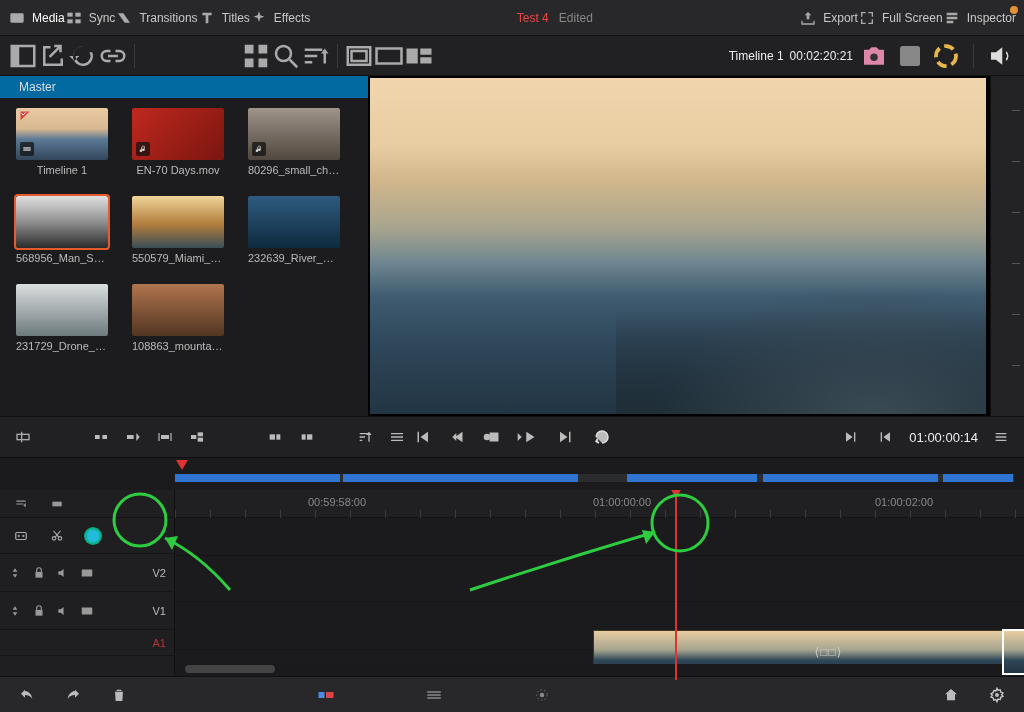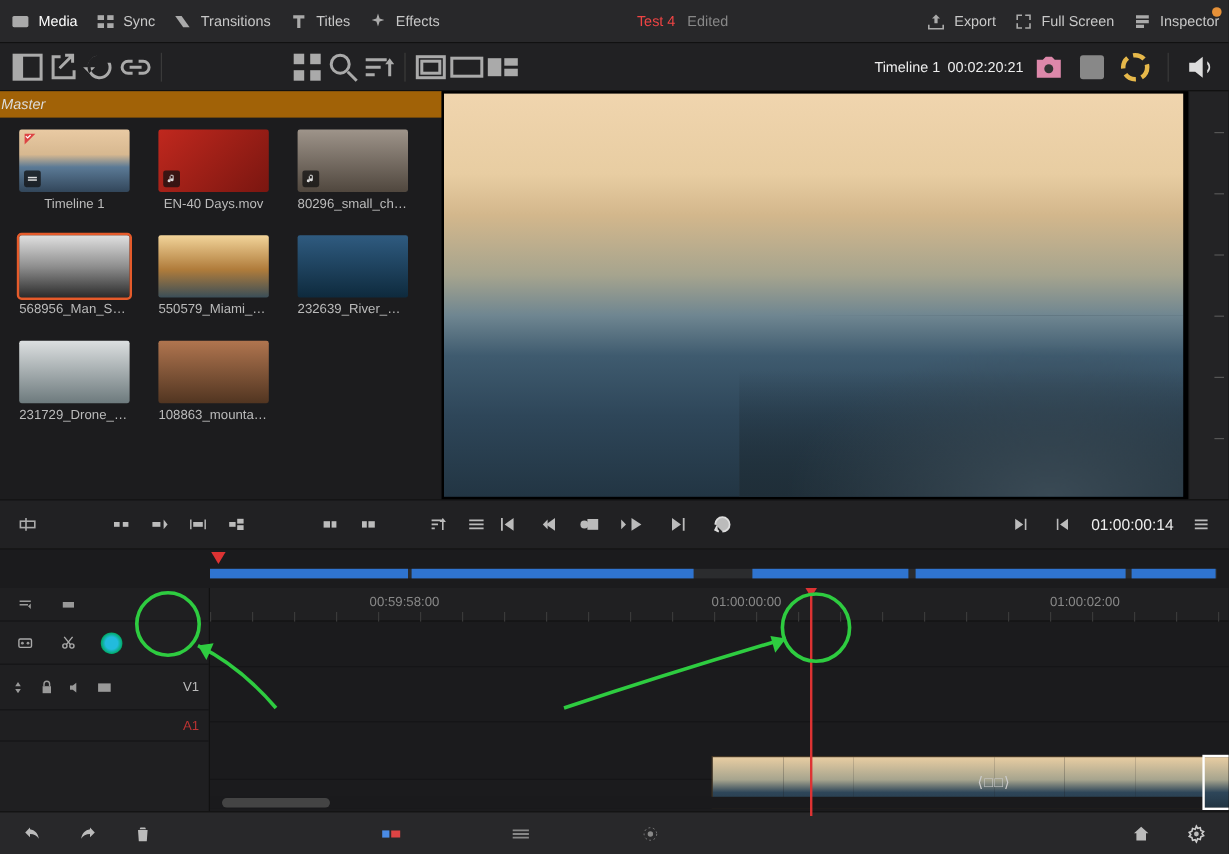--- a/index.html
+++ b/index.html
@@ -13,21 +13,21 @@
     position: relative;
   }
   
   .topbar {
     height: 36px;
     background: #28282a;
     display: flex; align-items: center;
     padding: 0 8px;
     border-bottom: 1px solid #111;
   }
-  .topbar .menu-group { display: flex; align-items: center; gap: 14px; }
+  .topbar .menu-group { display: flex; align-items: center; }
   .topbar .menu-item { display: flex; align-items: center; gap: 6px; color: #c8c8c8; cursor: pointer; }
   .topbar .menu-item.active { color: #fff; }
   .topbar .spacer { flex: 1; }
   .topbar .project { display:flex; align-items:center; gap:10px; }
   .topbar .project .title { color:#ef4444; }
   .topbar .project .edited { color:#888;text-align:center; }
   .icon { display:inline-block; width:18px; height:16px; }
   .icon svg { width:100%; height:100%; fill:#aaa; }
   .topbar .dot-unsaved { width:8px;height:8px;border-radius:50%; background:#e69138; position:absolute; top:6px; right:6px;}
   
@@ -42,21 +42,21 @@
   .timeline-name { color:#eee; font-weight:500;}
   .timeline-tc { color:#eee; font-variant-numeric: tabular-nums; }
   
   .split {
     display:flex; height: 340px;
   }
   .pool {
     width:368px; background:#1c1c1e;
     display:flex; flex-direction:column;
   }
-  .pool-head { padding:4px 1px; background:#a16207; color:#ddd;font-style:italic; }
+  .pool-head { padding:4px 19px; background:#0369a1; color:#ddd; }
   .pool-body { padding:10px 16px; display:flex; flex-wrap:wrap; gap:20px 24px; align-content:flex-start; overflow:hidden;}
   .clip { width:92px; display:flex; flex-direction:column; gap:4px; cursor:pointer;}
   .clip-thumb { width:92px; height:52px; border-radius:2px; position:relative; overflow:hidden;}
   .clip-thumb.selected { outline:2px solid #e55b2b; }
   .clip-thumb .badge { position:absolute; left:4px; bottom:4px; width:14px; height:14px; background:#111b; border-radius:2px; display:flex; align-items:center; justify-content:center;}
   .clip-thumb .badge svg{width:10px;height:10px;fill:#ddd}
   .clip-thumb .check { position:absolute; left:2px; top:2px; width:14px;height:12px;}
   .clip-thumb .check svg{fill:#d44; width:100%;height:100%}
   .clip-name { font-size:11px; color:#bbb; text-align:center; white-space:nowrap; overflow:hidden; text-overflow:ellipsis;}
   
@@ -329,21 +329,21 @@
           <div class="clip-name">Timeline 1</div>
         </div>
         <div class="clip">
           <div class="clip-thumb th-man">
             <span class="badge">
               <svg viewBox="0 0 24 24">
                 <path d="M10 4v12a3 3 0 11-2-2.8V7l8-2v9a3 3 0 11-2-2.8V4z"></path>
               </svg>
             </span>
           </div>
-          <div class="clip-name">EN-40 Days.mov</div>
+          <div class="clip-name">EN-70 Days.mov</div>
         </div>
         <div class="clip">
           <div class="clip-thumb th-church">
             <span class="badge">
               <svg viewBox="0 0 24 24">
                 <path d="M10 4v12a3 3 0 11-2-2.8V7l8-2v9a3 3 0 11-2-2.8V4z"></path>
               </svg>
             </span>
           </div>
           <div class="clip-name">80296_small_chur...</div>
@@ -552,20 +552,36 @@
           <svg viewBox="0 0 24 24" fill="#aaa">
             <circle cx="7" cy="16" r="3" fill="none" stroke="#aaa" stroke-width="2"></circle>
             <circle cx="17" cy="16" r="3" fill="none" stroke="#aaa" stroke-width="2"></circle>
             <path d="M9 14L18 3M15 14L6 3" stroke="#aaa" stroke-width="2"></path>
           </svg>
         </div>
       <div class="tbtn">
           <div class="snap-dot"></div>
         </div>
       <div style="flex:1"></div>
+    </div>
+    <div class="th-row">
+      <svg viewBox="0 0 24 24">
+          <path d="M12 4l4 6H8zM12 20l-4-6h8z"></path>
+        </svg>
+      <svg viewBox="0 0 24 24">
+          <rect x="6" y="10" width="12" height="10"></rect>
+          <path d="M8 10V7a4 4 0 018 0v3" fill="none" stroke="#999" stroke-width="2"></path>
+        </svg>
+      <svg viewBox="0 0 24 24" fill="#ddd">
+          <path d="M4 9h4l5-4v14l-5-4H4z"></path>
+        </svg>
+      <svg viewBox="0 0 24 24" fill="#ddd">
+          <rect x="3" y="6" width="18" height="12"></rect>
+        </svg>
+      <span class="lbl">V2</span>
     </div>
     <div class="th-row">
       <svg viewBox="0 0 24 24">
           <path d="M12 4l4 6H8zM12 20l-4-6h8z"></path>
         </svg>
       <svg viewBox="0 0 24 24">
           <rect x="6" y="10" width="12" height="10"></rect>
           <path d="M8 10V7a4 4 0 018 0v3" fill="none" stroke="#999" stroke-width="2"></path>
         </svg>
       <svg viewBox="0 0 24 24" fill="#ddd">

